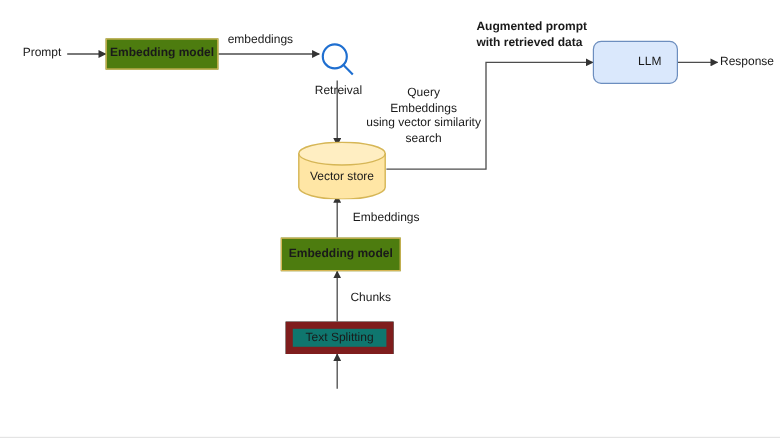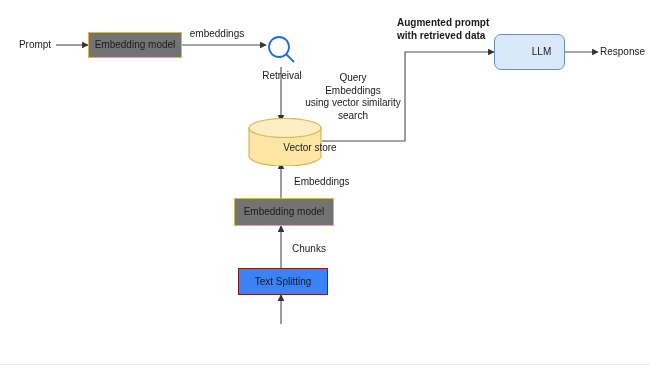--- a/index.html
+++ b/index.html
@@ -33,26 +33,27 @@
     display: flex;
     align-items: center;
     justify-content: center;
     font-size: 10px;
     color: #1a1a1a;
     text-align: center;
     line-height: 1.15;
     white-space: nowrap;
   }
   .box-yellow {
-    background: #737373;
+    background: #4d7c0f;
     border: 1px solid #d6b656;
+    font-weight: bold;
   }
   .box-peach {
-    background: #3b82f6;
-    border: 1px solid #7f1d1d;
+    background: #0f766e;
+    border: 6px solid #7f1d1d;
   }
   .box-blue {
     background: #dae8fc;
     border: 1px solid #6c8ebf;
     border-radius: 7px;
     padding-left: 24px;
   }
   .free-label {
     position: absolute;
     font-size: 10px;
@@ -138,21 +139,21 @@
   <div class="node" style="left:600px; top:43px; width:50px; height:18px; justify-content:flex-start;">
     <span>Response</span>
   </div>
 
   <div style="position:absolute; left:248px; top:118px; width:74px; height:48px;">
     <svg viewBox="0 0 74 48" width="74" height="48" xmlns="http://www.w3.org/2000/svg">
       <path d="M 1 10 L 1 38 A 36 10 0 0 0 73 38 L 73 10 Z" fill="#ffe6a5" stroke="#d6b656" stroke-width="1.2"></path>
       <ellipse cx="37" cy="10" rx="36" ry="9.5" fill="#ffeec2" stroke="#d6b656" stroke-width="1.2"></ellipse>
     </svg>
   </div>
-  <div class="cyl-label" style="left:248px; top:142px; width:74px;padding-left:25px;">Vector store</div>
+  <div class="cyl-label" style="left:248px; top:142px; width:74px;">Vector store</div>
 
   <div class="free-label left" style="left:294px; top:176px; width:70px;">Embeddings</div>
 
   <div class="node box-yellow" style="left:234px; top:198px; width:100px; height:28px;">
     <span>Embedding model</span>
   </div>
 
   <div class="free-label left" style="left:292px; top:243px; width:60px;">Chunks</div>
 
   <div class="node box-peach" style="left:238px; top:268px; width:90px; height:27px;">

